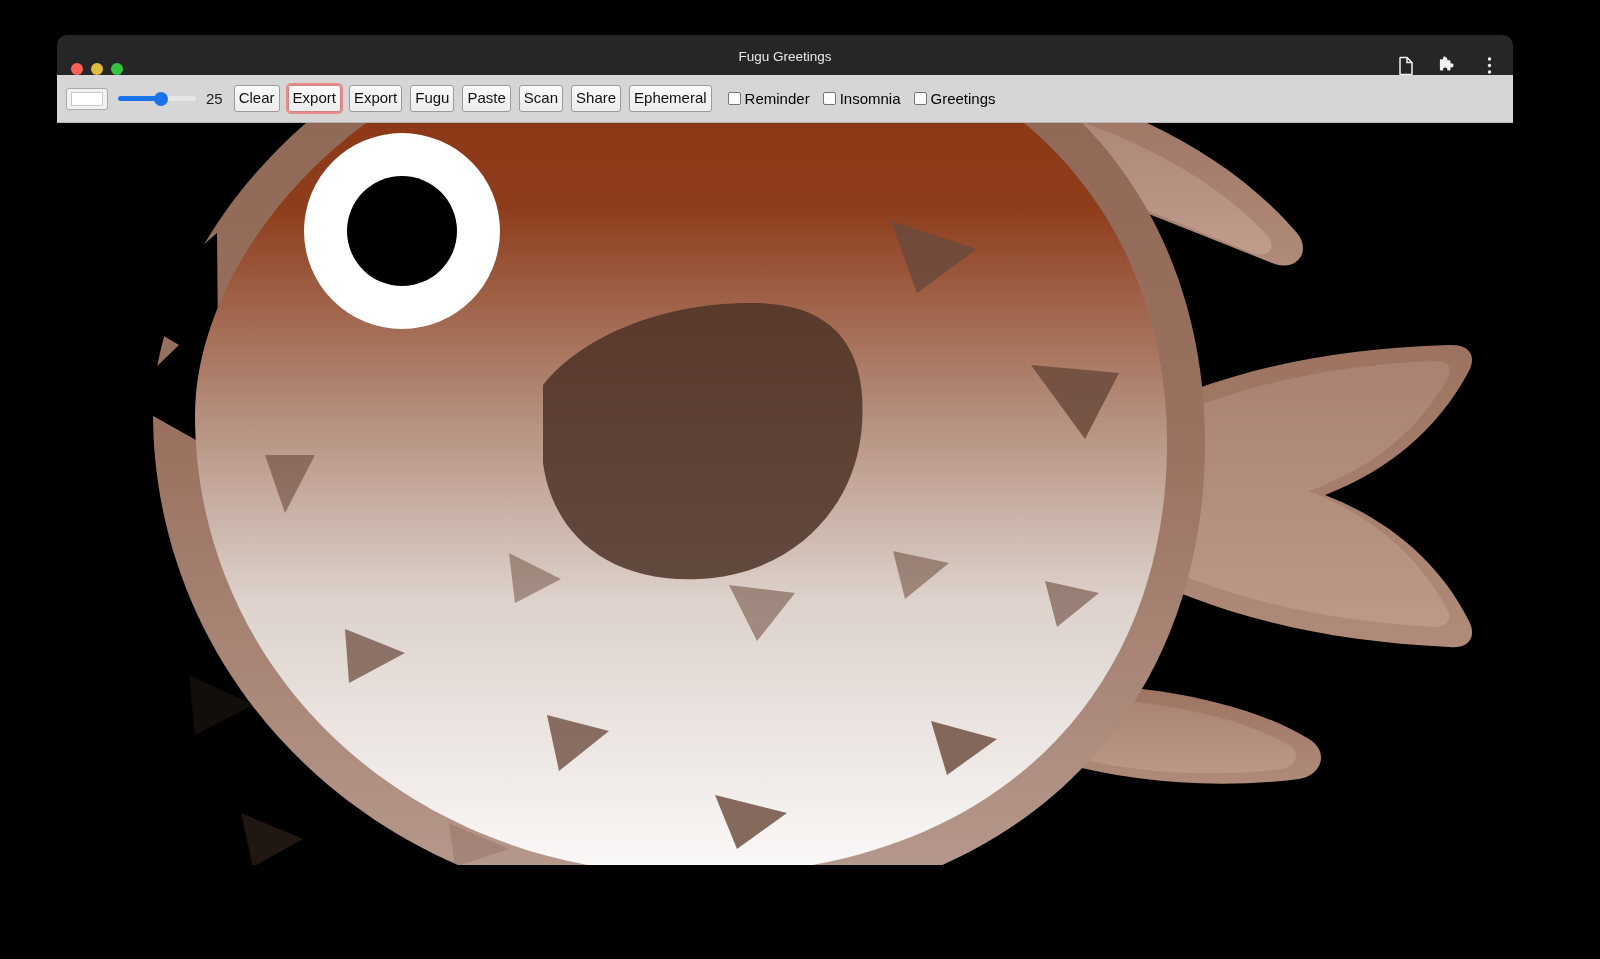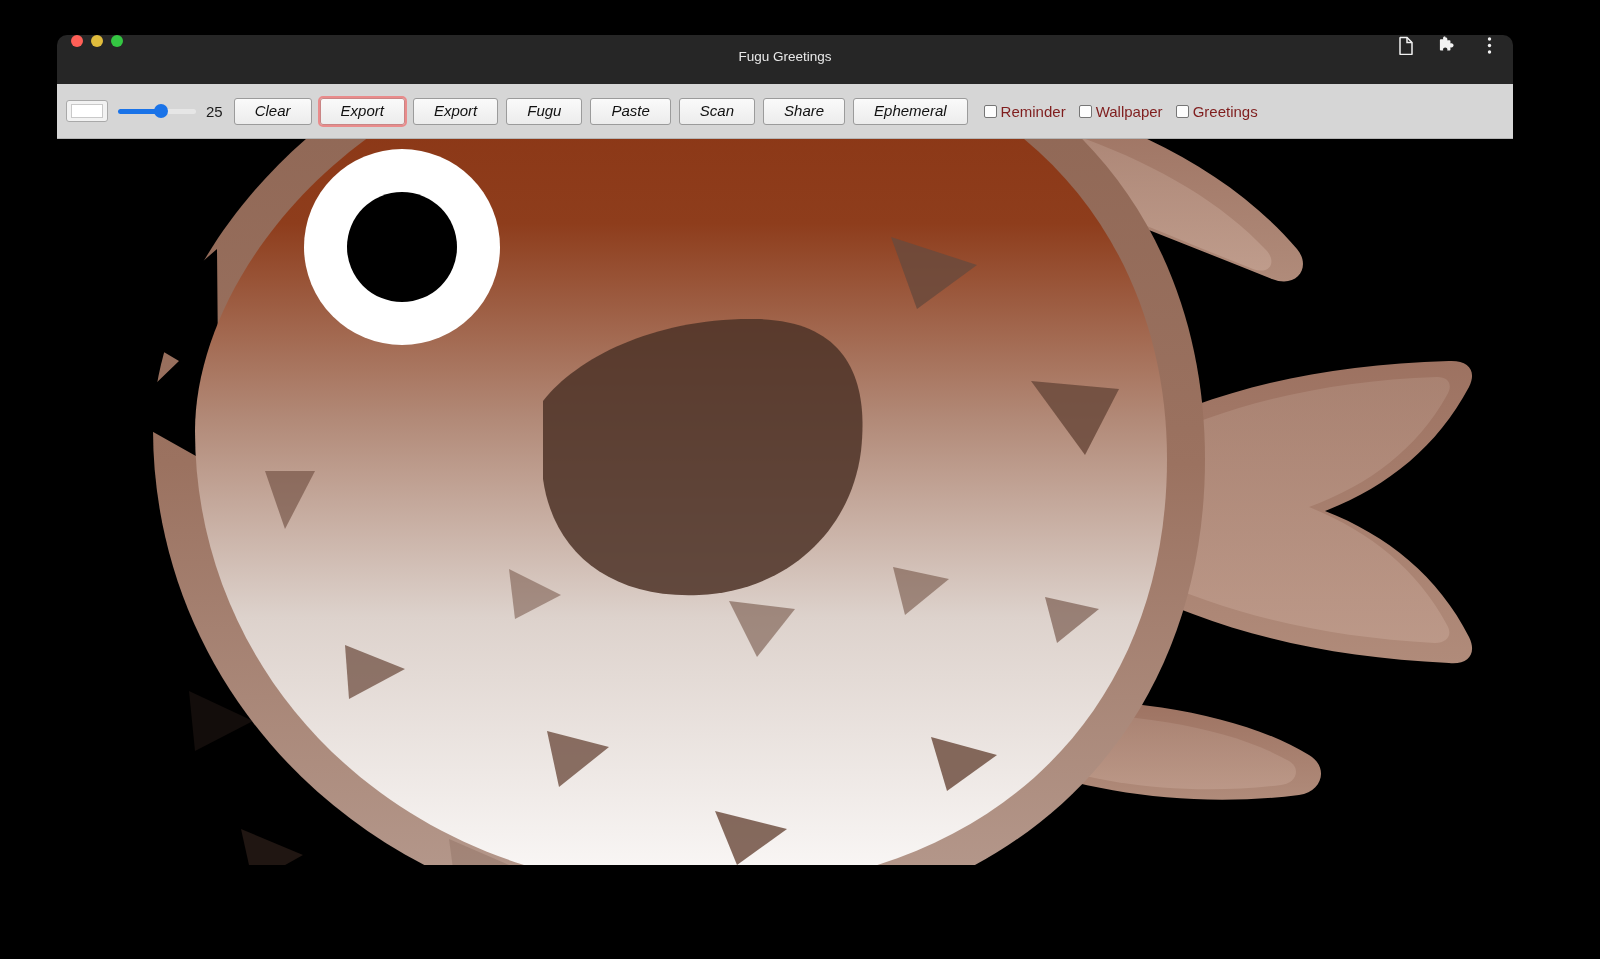--- a/index.html
+++ b/index.html
@@ -27,24 +27,24 @@
     width: 1456px;
     height: 830px;
     border-radius: 10px;
     overflow: hidden;
     box-shadow: 0 18px 46px rgba(0,0,0,0.85);
     background: #000;
   }
 
   .titlebar {
     position: relative;
-    height: 49px;
+    height: 40px;
     background: #262626;
     display: flex;
-    align-items: flex-start;
+    align-items: flex-end;
     box-sizing: border-box;
     padding: 0 14px;
   }
 
   .traffic {
     display: flex;
     align-items: center;
     gap: 8px;
     z-index: 3;
   }
@@ -83,21 +83,21 @@
     height: 20px;
     display: flex;
     align-items: center;
     justify-content: center;
     color: #f2f2f2;
   }
   .tb-icon svg { display: block; }
 
   
   .toolbar {
-    height: 55px;
+    height: 48px;
     background: #d6d6d6;
     border-bottom: 1px solid #b5b5b5;
     display: flex;
     align-items: center;
     gap: 8px;
     padding: 0 9px;
     box-sizing: border-box;
   }
 
   .color-swatch {
@@ -159,25 +159,24 @@
     font-family: "Liberation Sans", sans-serif;
   }
 
   .btn {
     font-family: "Liberation Sans", sans-serif;
     font-size: 15px;
     color: #111;
     background: linear-gradient(#fafafa, #ececec);
     border: 1px solid #9b9b9b;
     border-radius: 3px;
-    padding: 3px 20px 4px;
+    padding: 3px 4px 4px;
     line-height: 18px;
     cursor: default;
     white-space: nowrap;
-    font-style: italic;
   }
   .btn.focused {
     outline: 2px solid #e98b8b;
     outline-offset: 0px;
     border-color: #c98585;
   }
 
   .check-group {
     display: flex;
     align-items: center;
@@ -193,21 +192,21 @@
     width: 13px;
     height: 13px;
     border: 1px solid #767676;
     border-radius: 2px;
     background: #fdfdfd;
     box-sizing: border-box;
     display: block;
   }
   .check-label {
     font-size: 15px;
-    color: #7f1d1d;
+    color: #000000;
     font-family: "Liberation Sans", sans-serif;
   }
 
   
   .canvas {
     position: relative;
     width: 100%;
     height: 744px;
     background: #000000;
     overflow: hidden;
@@ -275,21 +274,21 @@
       <button class="btn">Share</button>
       <button class="btn">Ephemeral</button>
 
       <span class="check-group">
         <span class="check-item">
           <span class="checkbox"></span>
           <span class="check-label">Reminder</span>
         </span>
         <span class="check-item">
           <span class="checkbox"></span>
-          <span class="check-label">Wallpaper</span>
+          <span class="check-label">Insomnia</span>
         </span>
         <span class="check-item">
           <span class="checkbox"></span>
           <span class="check-label">Greetings</span>
         </span>
       </span>
     </div>
 
     <div class="canvas">
       <svg viewBox="0 0 1456 744" preserveAspectRatio="none">

